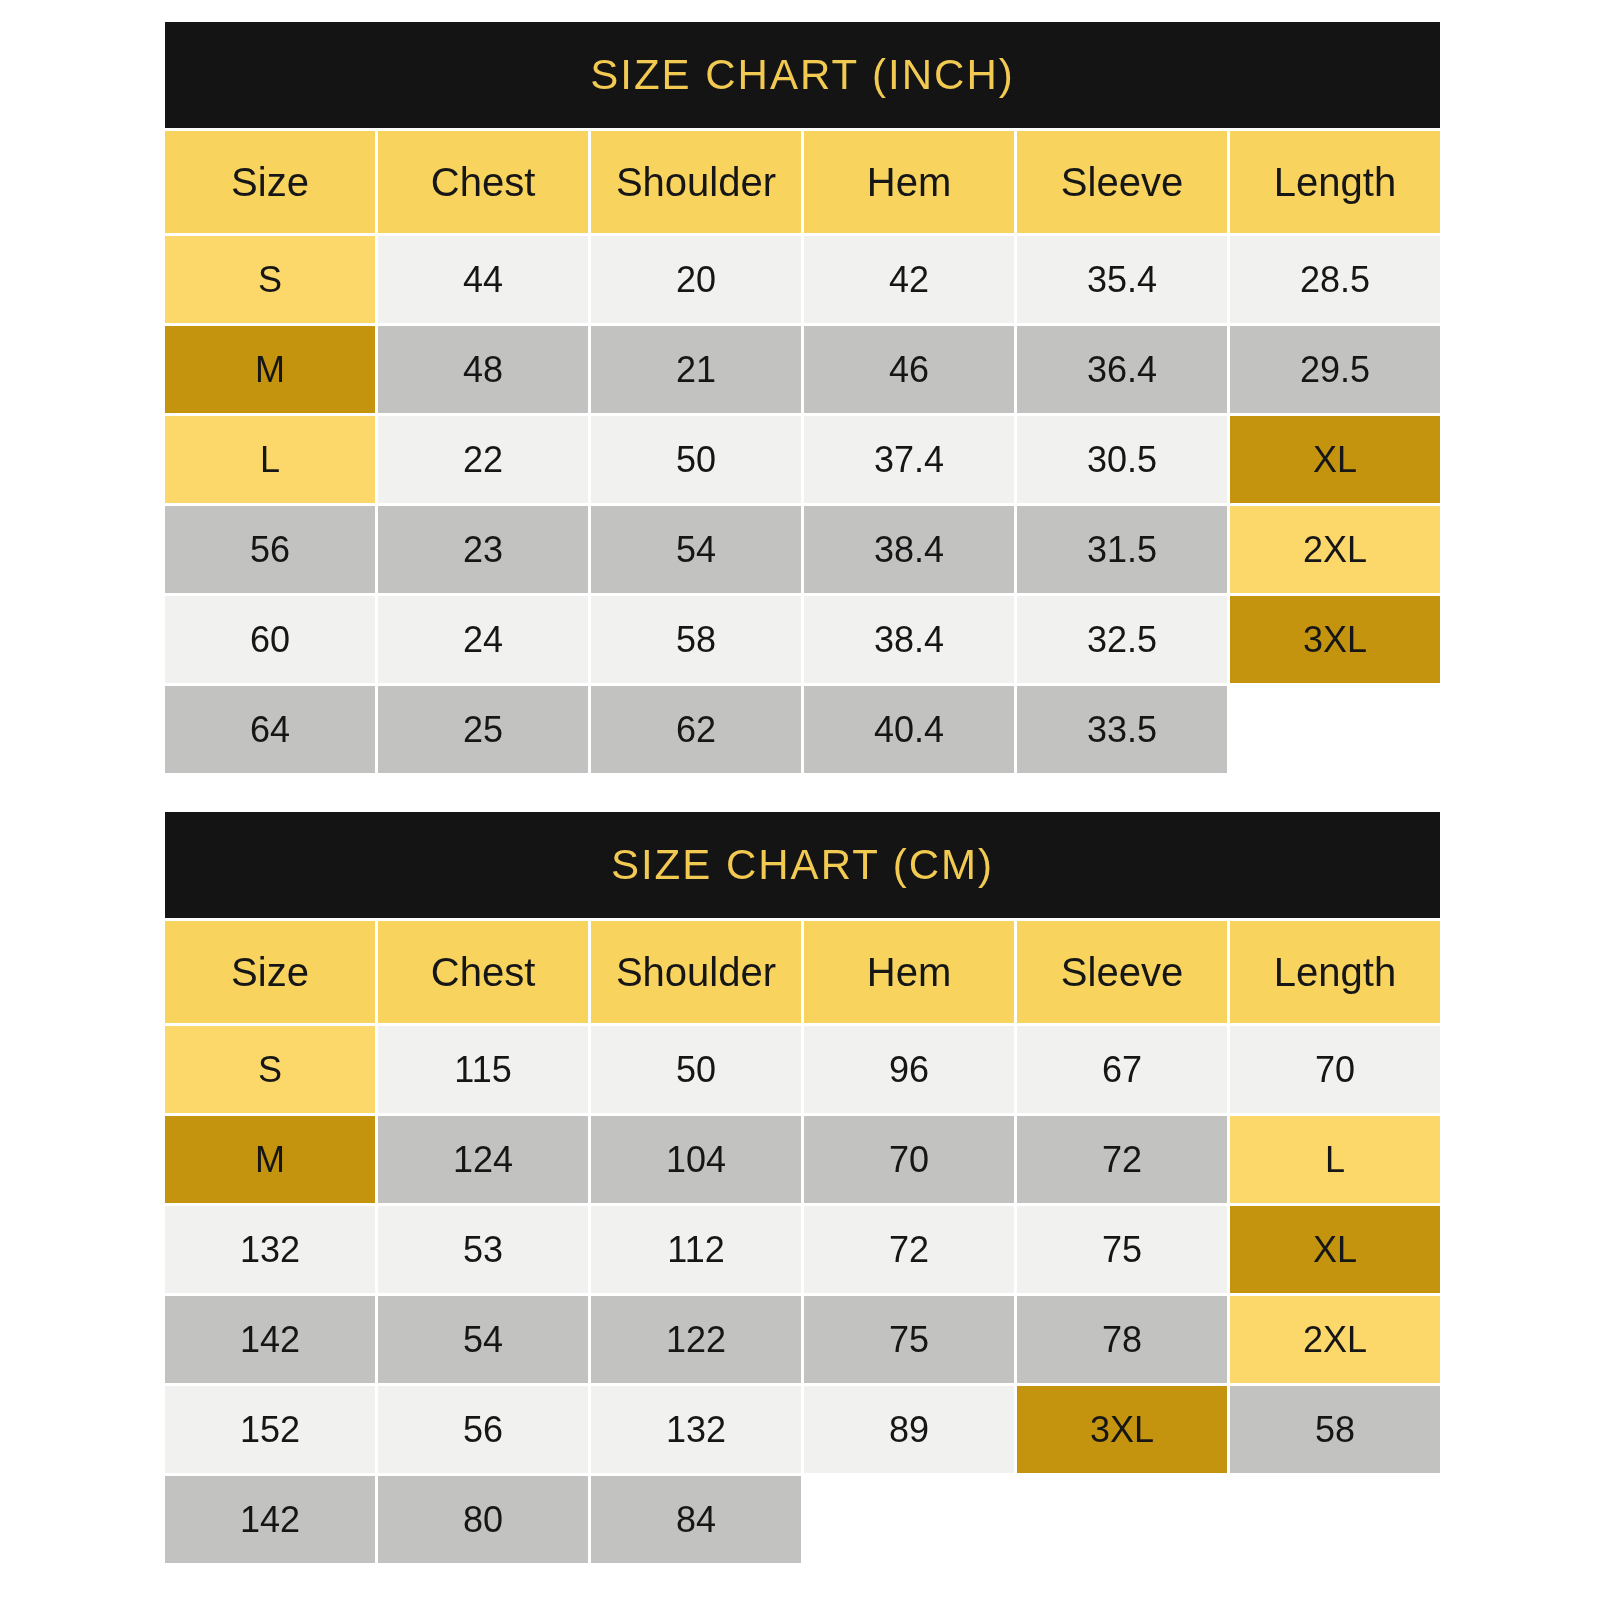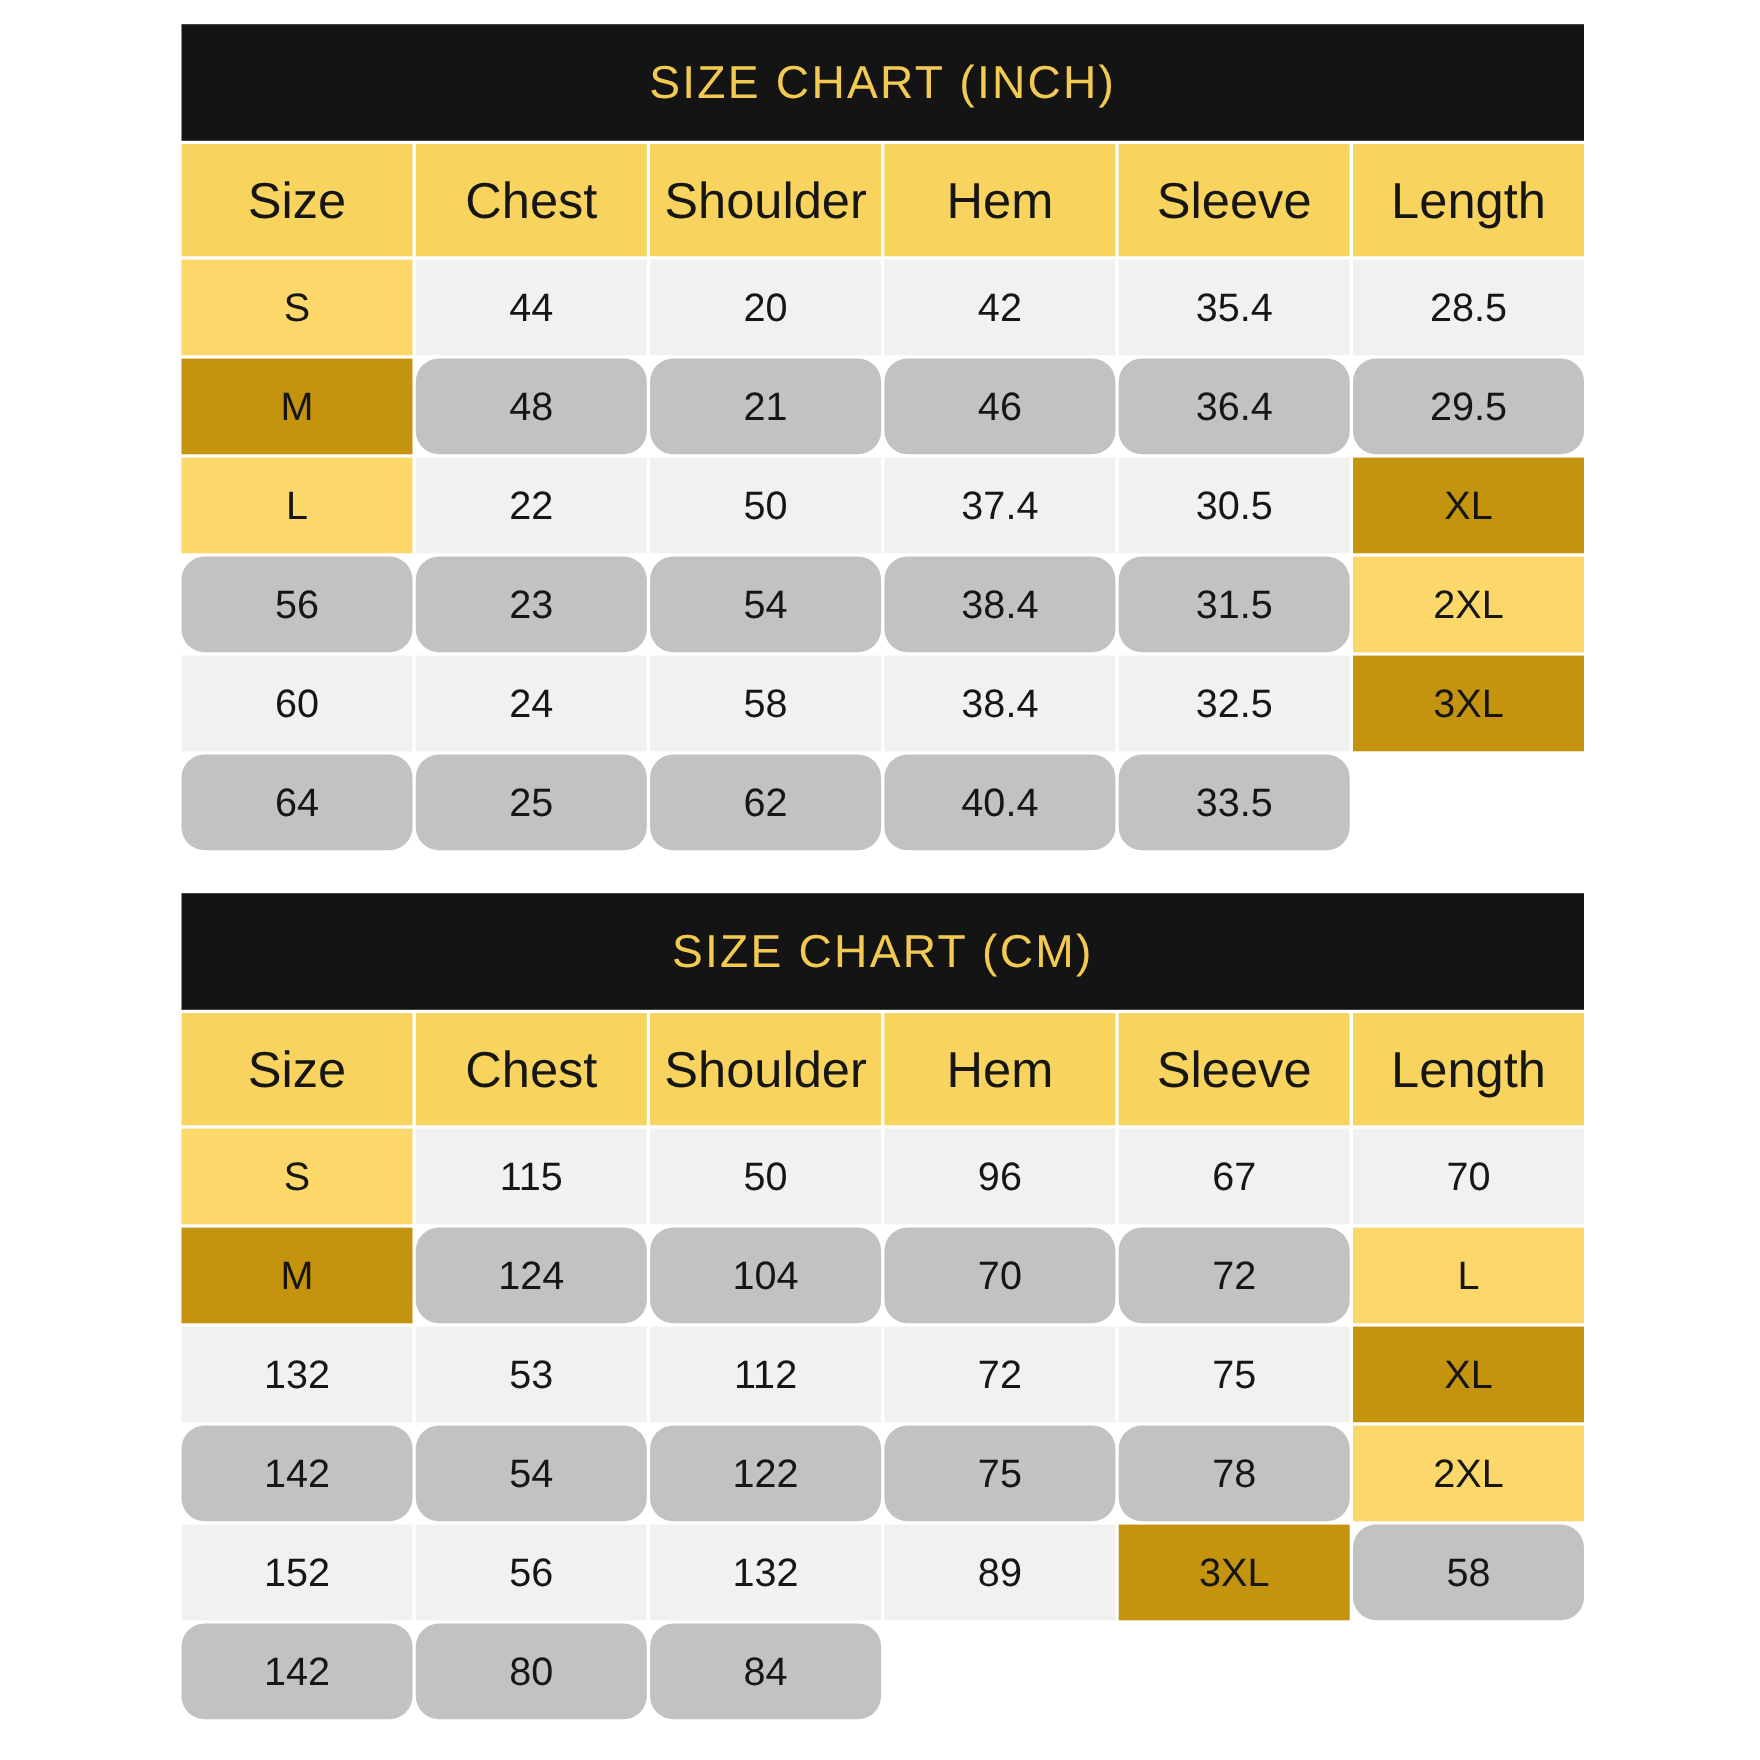--- a/index.html
+++ b/index.html
@@ -54,26 +54,26 @@
   .cell{
     display:flex;
     align-items:center;
     justify-content:center;
     font-size:36px;
     line-height:1;
     white-space:nowrap;
   }
   .cell.h{
     background:var(--header-bg);
-    font-size:46px;
+    font-size:40px;
   }
   .cell.s.light{ background:var(--size-light); }
   .cell.s.dark{ background:var(--size-dark); }
   .cell.d.light{ background:var(--cell-light); }
-  .cell.d.dark{ background:var(--cell-dark);border-radius:21px; }
+  .cell.d.dark{ background:var(--cell-dark); }
 </style>
 </head>
 <body>
 
 <div class="content">
 
   <section class="chart">
     <header class="band">
       <h1 class="band-title">SIZE CHART (INCH)</h1>
     </header>

